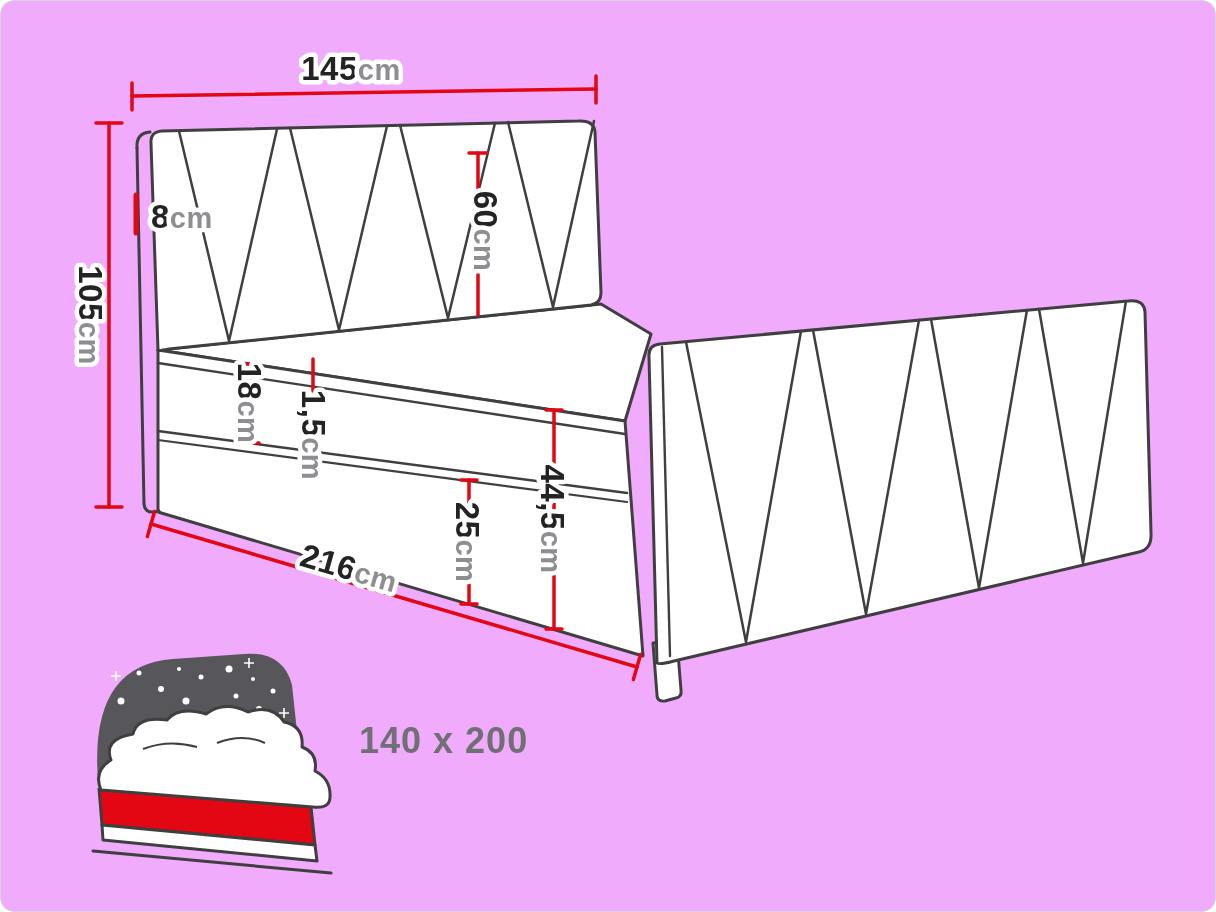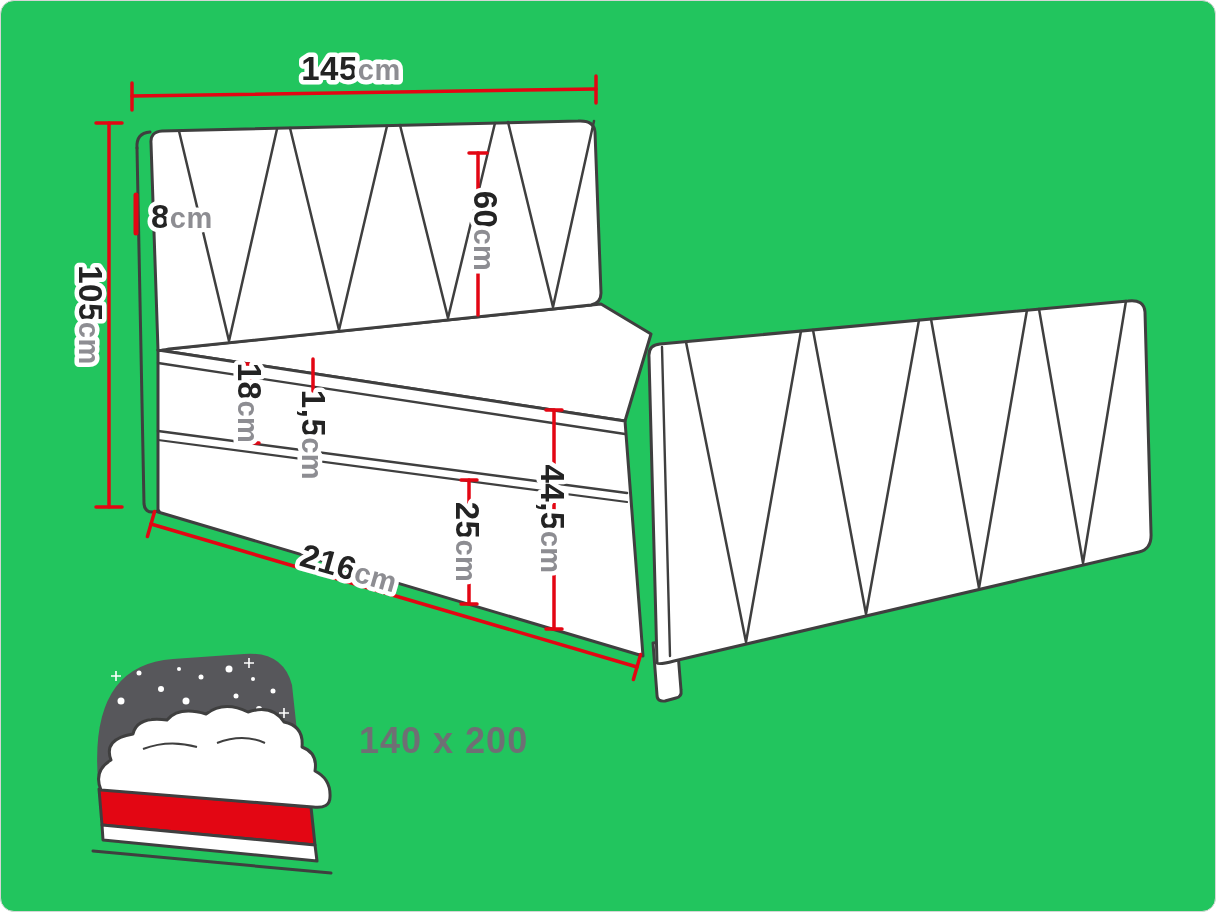--- a/index.html
+++ b/index.html
@@ -1,20 +1,20 @@
 <!DOCTYPE html>
 <html><head>
 <meta charset="utf-8">
 <style>
   html,body{margin:0;padding:0;background:#ffffff;}
   .canvas{
     position:relative;
     width:1216px;height:912px;
     box-sizing:border-box;
-    background:#22c55e;
+    background:#f0abfc;
     border:1px solid #d6d6d6;
     border-radius:14px;
     overflow:hidden;
     font-family:"Liberation Sans",sans-serif;
   }
   svg{display:block;}
   .dim-label{
     font-family:"Liberation Sans",sans-serif;
     font-size:33px;font-weight:700;fill:#232323;
     paint-order:stroke;stroke:#ffffff;stroke-width:9px;stroke-linejoin:round;

